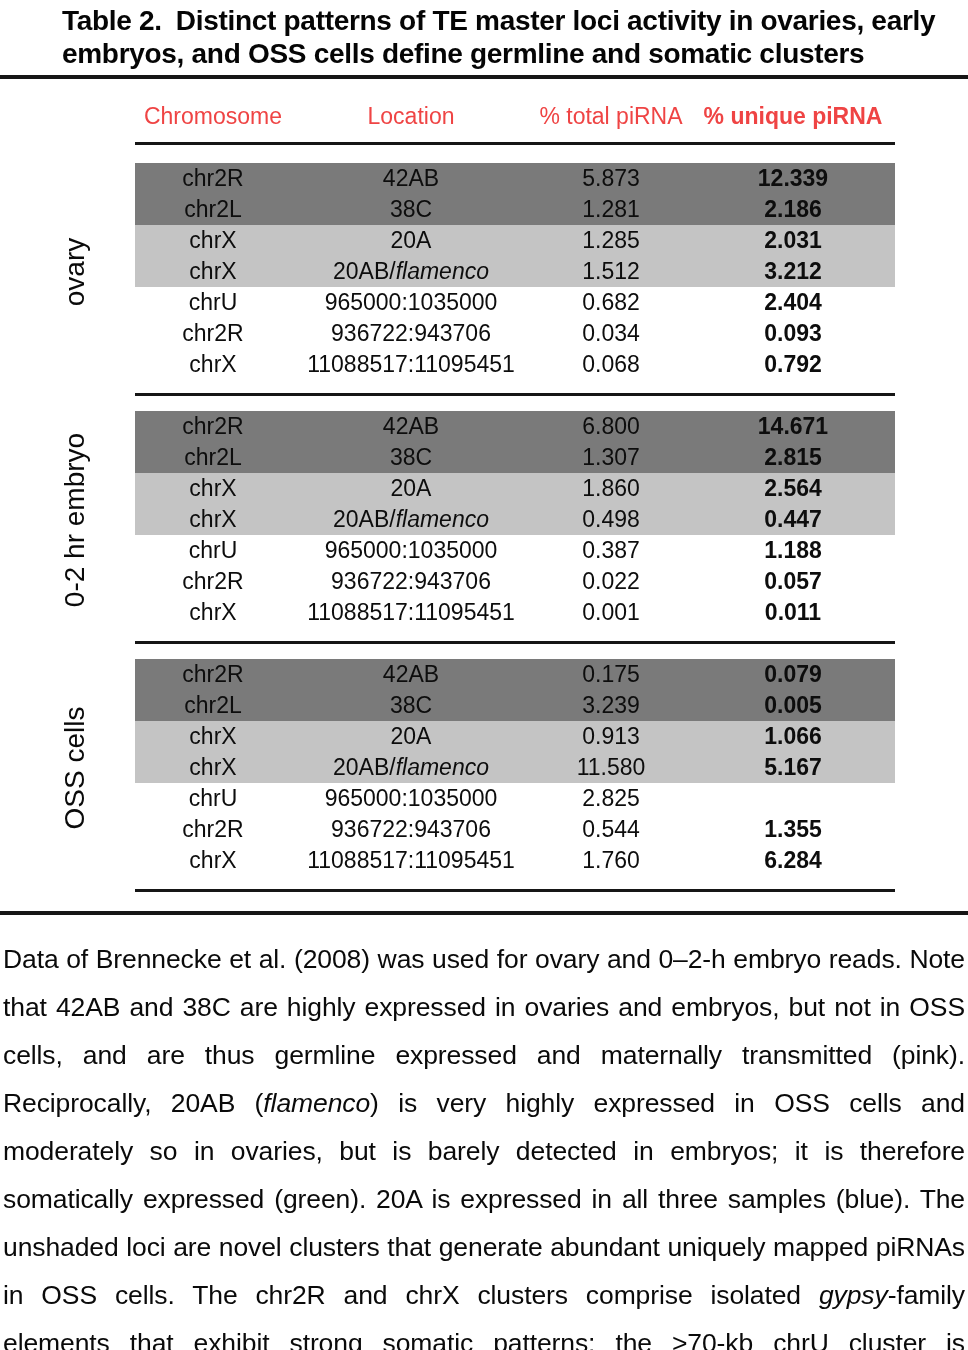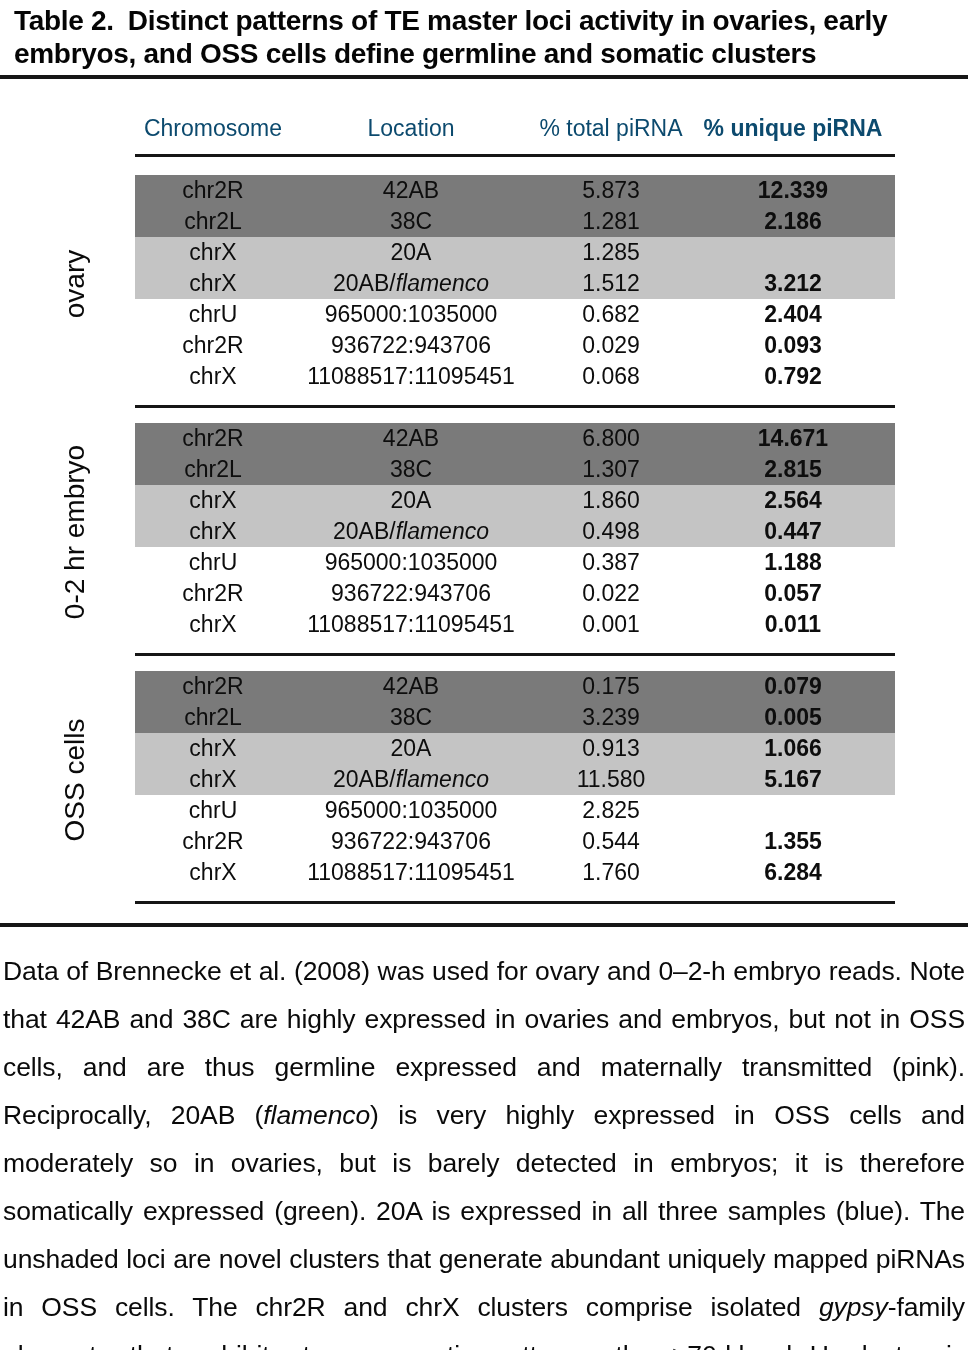--- a/index.html
+++ b/index.html
@@ -10,32 +10,33 @@
     position: relative;
   }
   .page { width: 968px; }
 
   
   .title {
     padding: 4px 2px 0 14px;
     font-size: 28px; font-weight: 700;
     line-height: 33px; letter-spacing: -0.3px;
     color: #050505;
+    margin-left: 48px;
   }
   .title-label { font-weight: 700; margin-right: 14px; }
 
   .rule-full {
     width: 968px; height: 4px; background: #161616; margin-top: 5px;
   }
 
   
   .table-wrap { margin-left: 135px; width: 760px; position: relative; }
   .thead {
-    display: flex; margin-top: 36px;
-    font-size: 23px; color: #0c4a6e;
+    display: flex; margin-top: 24px;
+    font-size: 23px; color: #ef4444;
   }
   .th { text-align: center; }
   .header-rule { width: 760px; height: 3px; background: #161616; margin-top: 12px; }
 
   .c0 { width: 156px; }
   .c1 { width: 240px; }
   .c2 { width: 160px; }
   .c3 { width: 204px; font-weight: bold; }
 
   #groups { margin-top: 18px; }
@@ -102,37 +103,38 @@
           <div class="row shade-dark">
             <div class="cell c0">chr2L</div>
             <div class="cell c1">38C</div>
             <div class="cell c2">1.281</div>
             <div class="cell c3">2.186</div>
           </div>
           <div class="row shade-light">
             <div class="cell c0">chrX</div>
             <div class="cell c1">20A</div>
             <div class="cell c2">1.285</div>
+            <div class="cell c3">2.031</div>
           </div>
           <div class="row shade-light">
             <div class="cell c0">chrX</div>
             <div class="cell c1">20AB/<i>flamenco</i></div>
             <div class="cell c2">1.512</div>
             <div class="cell c3">3.212</div>
           </div>
           <div class="row">
             <div class="cell c0">chrU</div>
             <div class="cell c1">965000:1035000</div>
             <div class="cell c2">0.682</div>
             <div class="cell c3">2.404</div>
           </div>
           <div class="row">
             <div class="cell c0">chr2R</div>
             <div class="cell c1">936722:943706</div>
-            <div class="cell c2">0.029</div>
+            <div class="cell c2">0.034</div>
             <div class="cell c3">0.093</div>
           </div>
           <div class="row">
             <div class="cell c0">chrX</div>
             <div class="cell c1">11088517:11095451</div>
             <div class="cell c2">0.068</div>
             <div class="cell c3">0.792</div>
           </div>
         </section>
         <div class="group-sep"></div>

